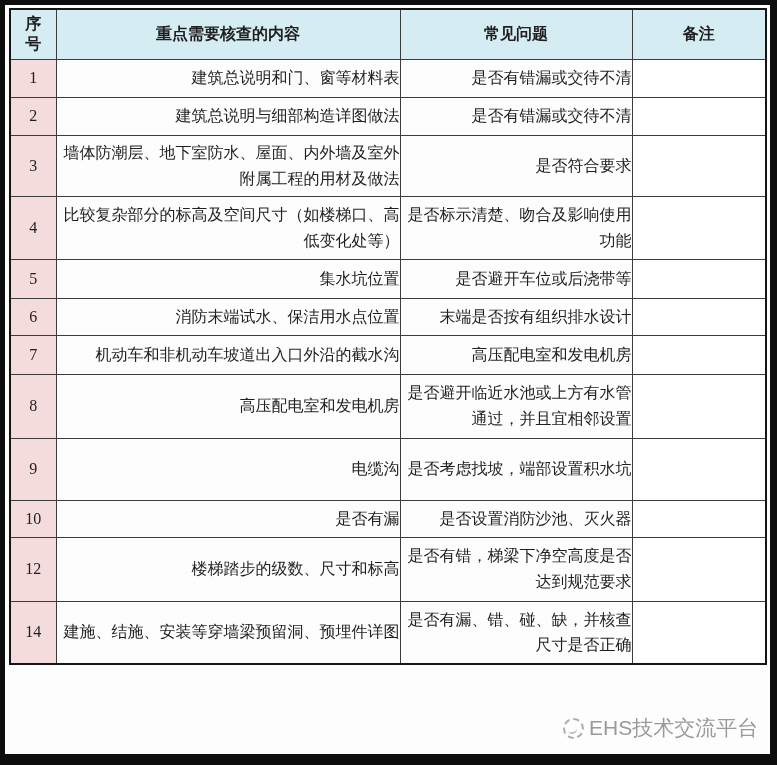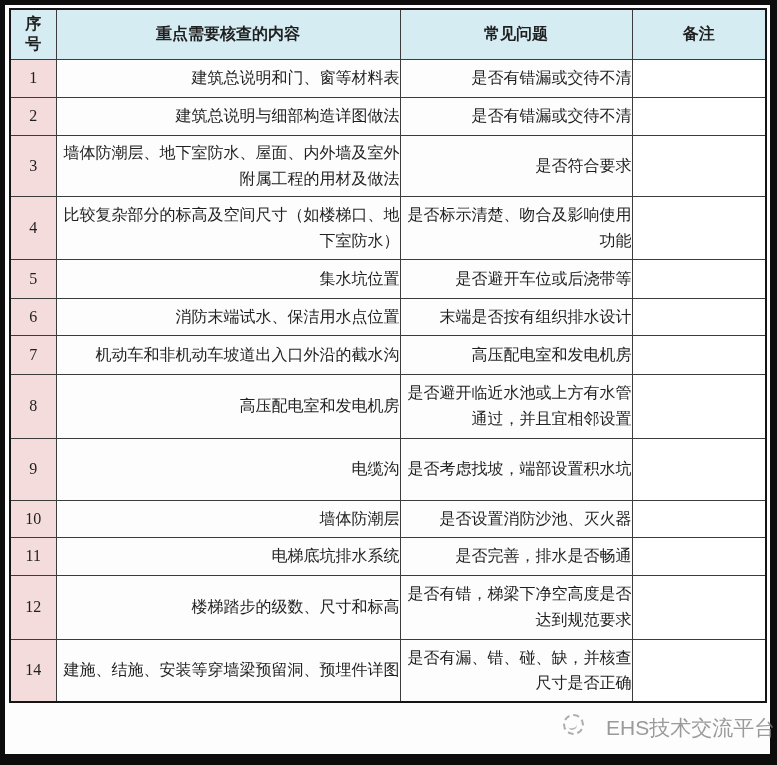--- a/index.html
+++ b/index.html
@@ -63,22 +63,22 @@
     padding-right: 10px;
   }
   td.remark {
     background: #ffffff;
   }
   .watermark {
     position: absolute;
     left: 563px;
     top: 714px;
     display: flex;
-    align-items: flex-start;
-    gap: 22px;
+    align-items: center;
+    gap: 5px;
     color: rgba(125,125,125,0.78);
     font-size: 21px;
     font-family: "Liberation Sans", "DejaVu Sans", sans-serif;
     white-space: nowrap;
     pointer-events: none;
   }
   .wm-logo {
     width: 21px;
     height: 21px;
     border: 2px dashed rgba(130,130,130,0.65);
@@ -131,21 +131,21 @@
       <td class="remark"></td>
     </tr>
     <tr style="height:61px">
       <td class="no">3</td>
       <td class="content">墙体防潮层、地下室防水、屋面、内外墙及室外附属工程的用材及做法</td>
       <td class="problem">是否符合要求</td>
       <td class="remark"></td>
     </tr>
     <tr style="height:63px">
       <td class="no">4</td>
-      <td class="content">比较复杂部分的标高及空间尺寸（如楼梯口、地下室防水）</td>
+      <td class="content">比较复杂部分的标高及空间尺寸（如楼梯口、高低变化处等）</td>
       <td class="problem">是否标示清楚、吻合及影响使用功能</td>
       <td class="remark"></td>
     </tr>
     <tr style="height:39px">
       <td class="no">5</td>
       <td class="content">集水坑位置</td>
       <td class="problem">是否避开车位或后浇带等</td>
       <td class="remark"></td>
     </tr>
     <tr style="height:37px">
@@ -167,28 +167,22 @@
       <td class="remark"></td>
     </tr>
     <tr style="height:62px">
       <td class="no">9</td>
       <td class="content">电缆沟</td>
       <td class="problem">是否考虑找坡，端部设置积水坑</td>
       <td class="remark"></td>
     </tr>
     <tr style="height:37px">
       <td class="no">10</td>
-      <td class="content">墙体防潮层</td>
+      <td class="content">是否有漏</td>
       <td class="problem">是否设置消防沙池、灭火器</td>
-      <td class="remark"></td>
-    </tr>
-    <tr style="height:38px">
-      <td class="no">11</td>
-      <td class="content">电梯底坑排水系统</td>
-      <td class="problem">是否完善，排水是否畅通</td>
       <td class="remark"></td>
     </tr>
     <tr style="height:64px">
       <td class="no">12</td>
       <td class="content">楼梯踏步的级数、尺寸和标高</td>
       <td class="problem">是否有错，梯梁下净空高度是否达到规范要求</td>
       <td class="remark"></td>
     </tr>
     <tr style="height:63px">
       <td class="no">14</td>

